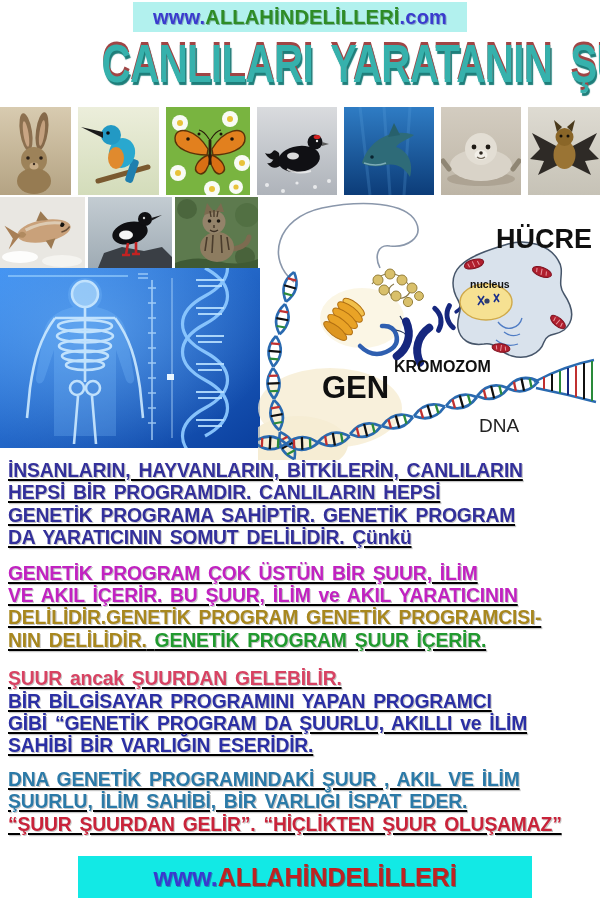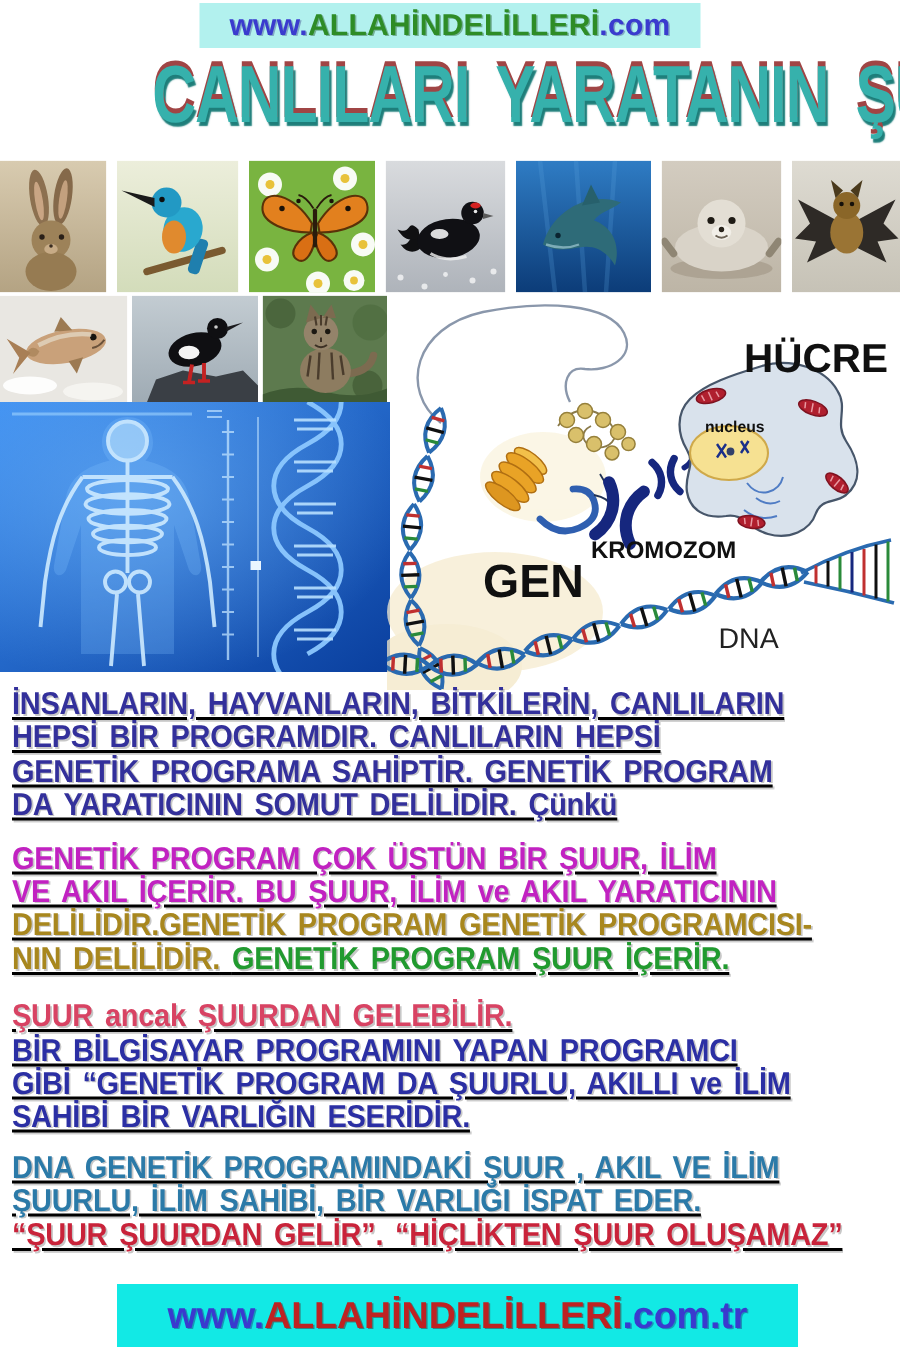--- a/index.html
+++ b/index.html
@@ -476,16 +476,15 @@
     <div class="tl c-nav"><span>GİBİ “GENETİK PROGRAM DA ŞUURLU, AKILLI ve İLİM</span></div>
     <div class="tl c-nav"><span>SAHİBİ BİR VARLIĞIN ESERİDİR.</span></div>
     <div class="tl c-teal mt3"><span>DNA GENETİK PROGRAMINDAKİ ŞUUR , AKIL VE İLİM</span></div>
     <div class="tl c-teal"><span>ŞUURLU, İLİM SAHİBİ, BİR VARLIĞI İSPAT EDER.</span></div>
     <div class="tl c-red"><span>“ŞUUR ŞUURDAN GELİR”. “HİÇLİKTEN ŞUUR OLUŞAMAZ”</span></div>
   </div>
 
   <div class="footer-box">
     <span class="ftr-www">www.</span>
       <span class="ftr-dom">ALLAHİNDELİLLERİ</span>
-      <span class="ftr-tld">.com.tr</span>
   </div>
 
 </div>
 
 </body></html>

